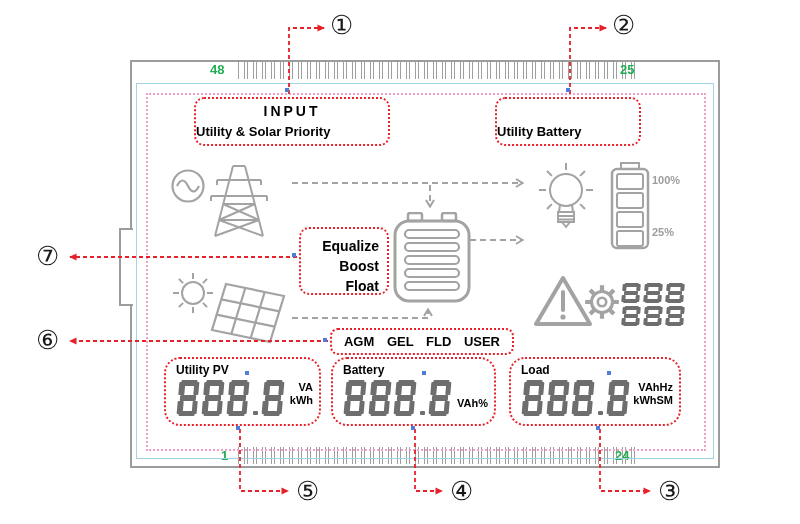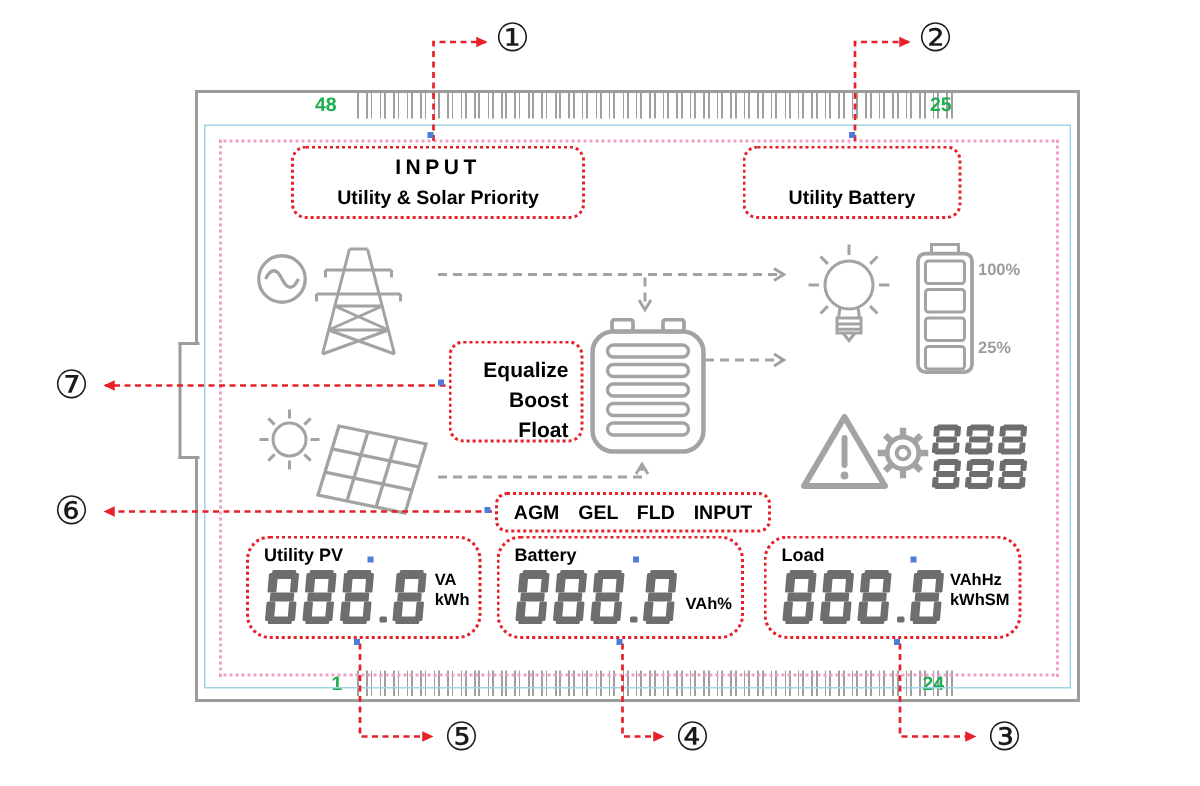--- a/index.html
+++ b/index.html
@@ -14,28 +14,28 @@
   .pin-strip{left:238px;width:402px;height:17px;
      background:repeating-linear-gradient(90deg,#9f9f9f 0 1px,#fff 1px 6px,#9f9f9f 6px 7px,#fff 7px 9px);}
   .pin-num{font-size:13px;font-weight:bold;color:#1fae50;}
   .cyan-border{left:136px;top:83px;width:576px;height:374px;border:1px solid #9fd4e4;}
   .pink-border{left:146px;top:93px;width:556px;height:354px;border:2px dotted #f09fc8;}
 
   
   .redbox{position:absolute;border:2px dotted #e62129;border-radius:10px;box-sizing:border-box;}
 
   .box-title{position:absolute;left:0;right:0;top:4px;text-align:center;font-size:14px;letter-spacing:3px;}
-  .box-sub{position:absolute;left:0;right:0;top:25px;text-align:center;font-size:13px;}
+  .box-sub{position:absolute;left:0;right:0;top:25px;text-align:left;font-size:13px;}
 
   .charge-modes{padding:7px 8px 0 0;text-align:right;font-size:14px;line-height:20px;}
   .agm-text{position:absolute;left:0;right:0;top:4px;text-align:center;font-size:13px;word-spacing:9px;}
 
   .disp-label{position:absolute;left:10px;top:4px;font-size:12px;}
   .seg-area{position:absolute;left:9px;top:21px;}
-  .disp-units{position:absolute;right:6px;font-size:11px;line-height:13px;text-align:left;}
+  .disp-units{position:absolute;right:6px;font-size:11px;line-height:13px;text-align:right;}
 
   .pct-label{font-size:11px;font-weight:bold;color:#9c9c9c;}
 
   .cnum{position:absolute;font-size:26px;color:#1a1a1a;line-height:26px;}
   .bdot{position:absolute;width:4px;height:4px;background:#4f7bd9;}
 
   .icon{position:absolute;color:#a3a3a3;}
   .overlay{position:absolute;left:0;top:0;pointer-events:none;}
 
   
@@ -223,21 +223,21 @@
     <div class="box-sub lcdtext">Utility Battery</div>
   </div>
 
   <div class="redbox charge-modes lcdtext" style="left:299px;top:227px;width:90px;height:68px">
     <div>Equalize</div>
     <div>Boost</div>
     <div>Float</div>
   </div>
 
   <div class="redbox" style="left:330px;top:328px;width:184px;height:27px;border-radius:8px">
-    <div class="agm-text lcdtext">AGM GEL FLD INPUT</div>
+    <div class="agm-text lcdtext">AGM GEL FLD USER</div>
   </div>
 
   <div class="redbox" style="left:164px;top:357px;width:157px;height:69px;border-radius:16px">
     <div class="disp-label lcdtext">Utility PV</div>
     <div class="seg-area seg-row">
         <span class="seg-digit" style="width: 20px; height: 36px; margin: 0px 2.5px; --t: 5.5px;">
           <i class="sT"></i>
           <i class="sM"></i>
           <i class="sB"></i>
           <i class="sTL"></i>

